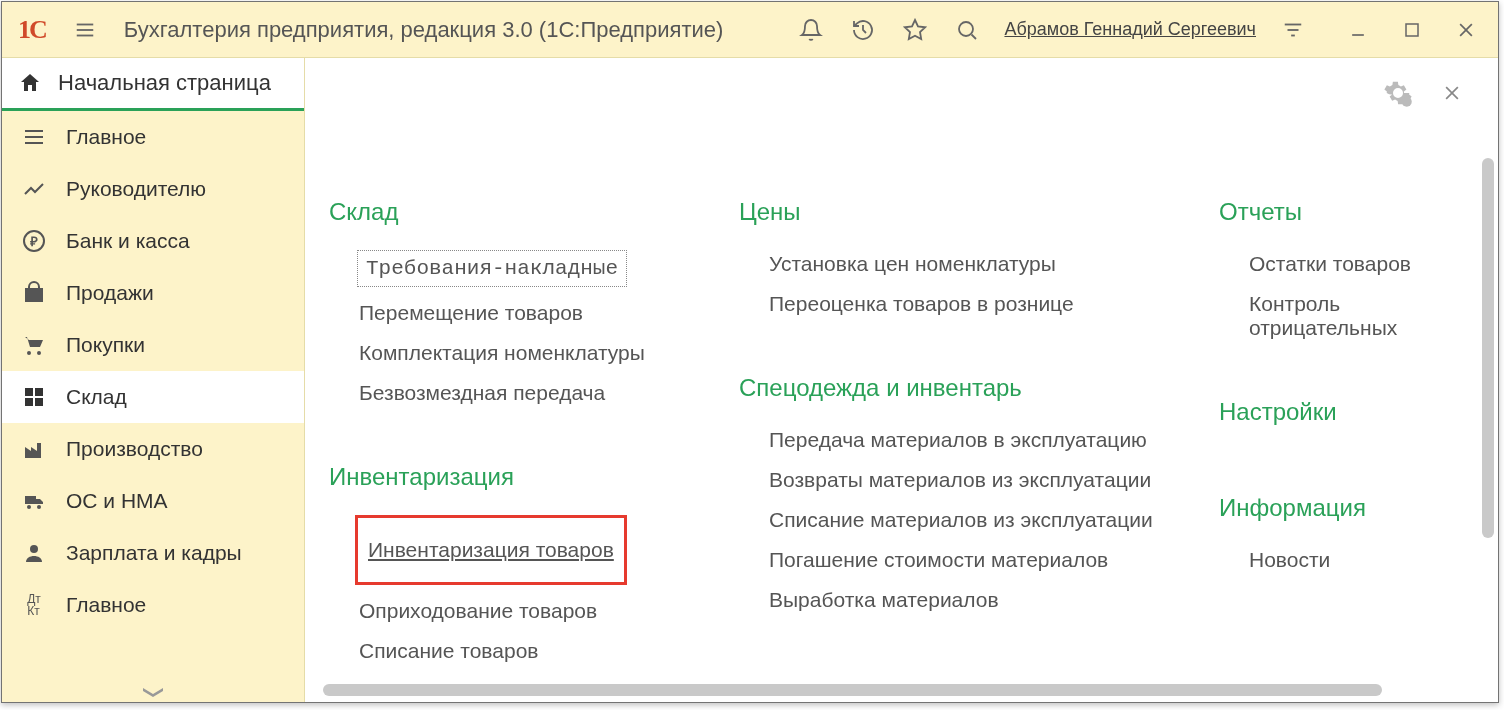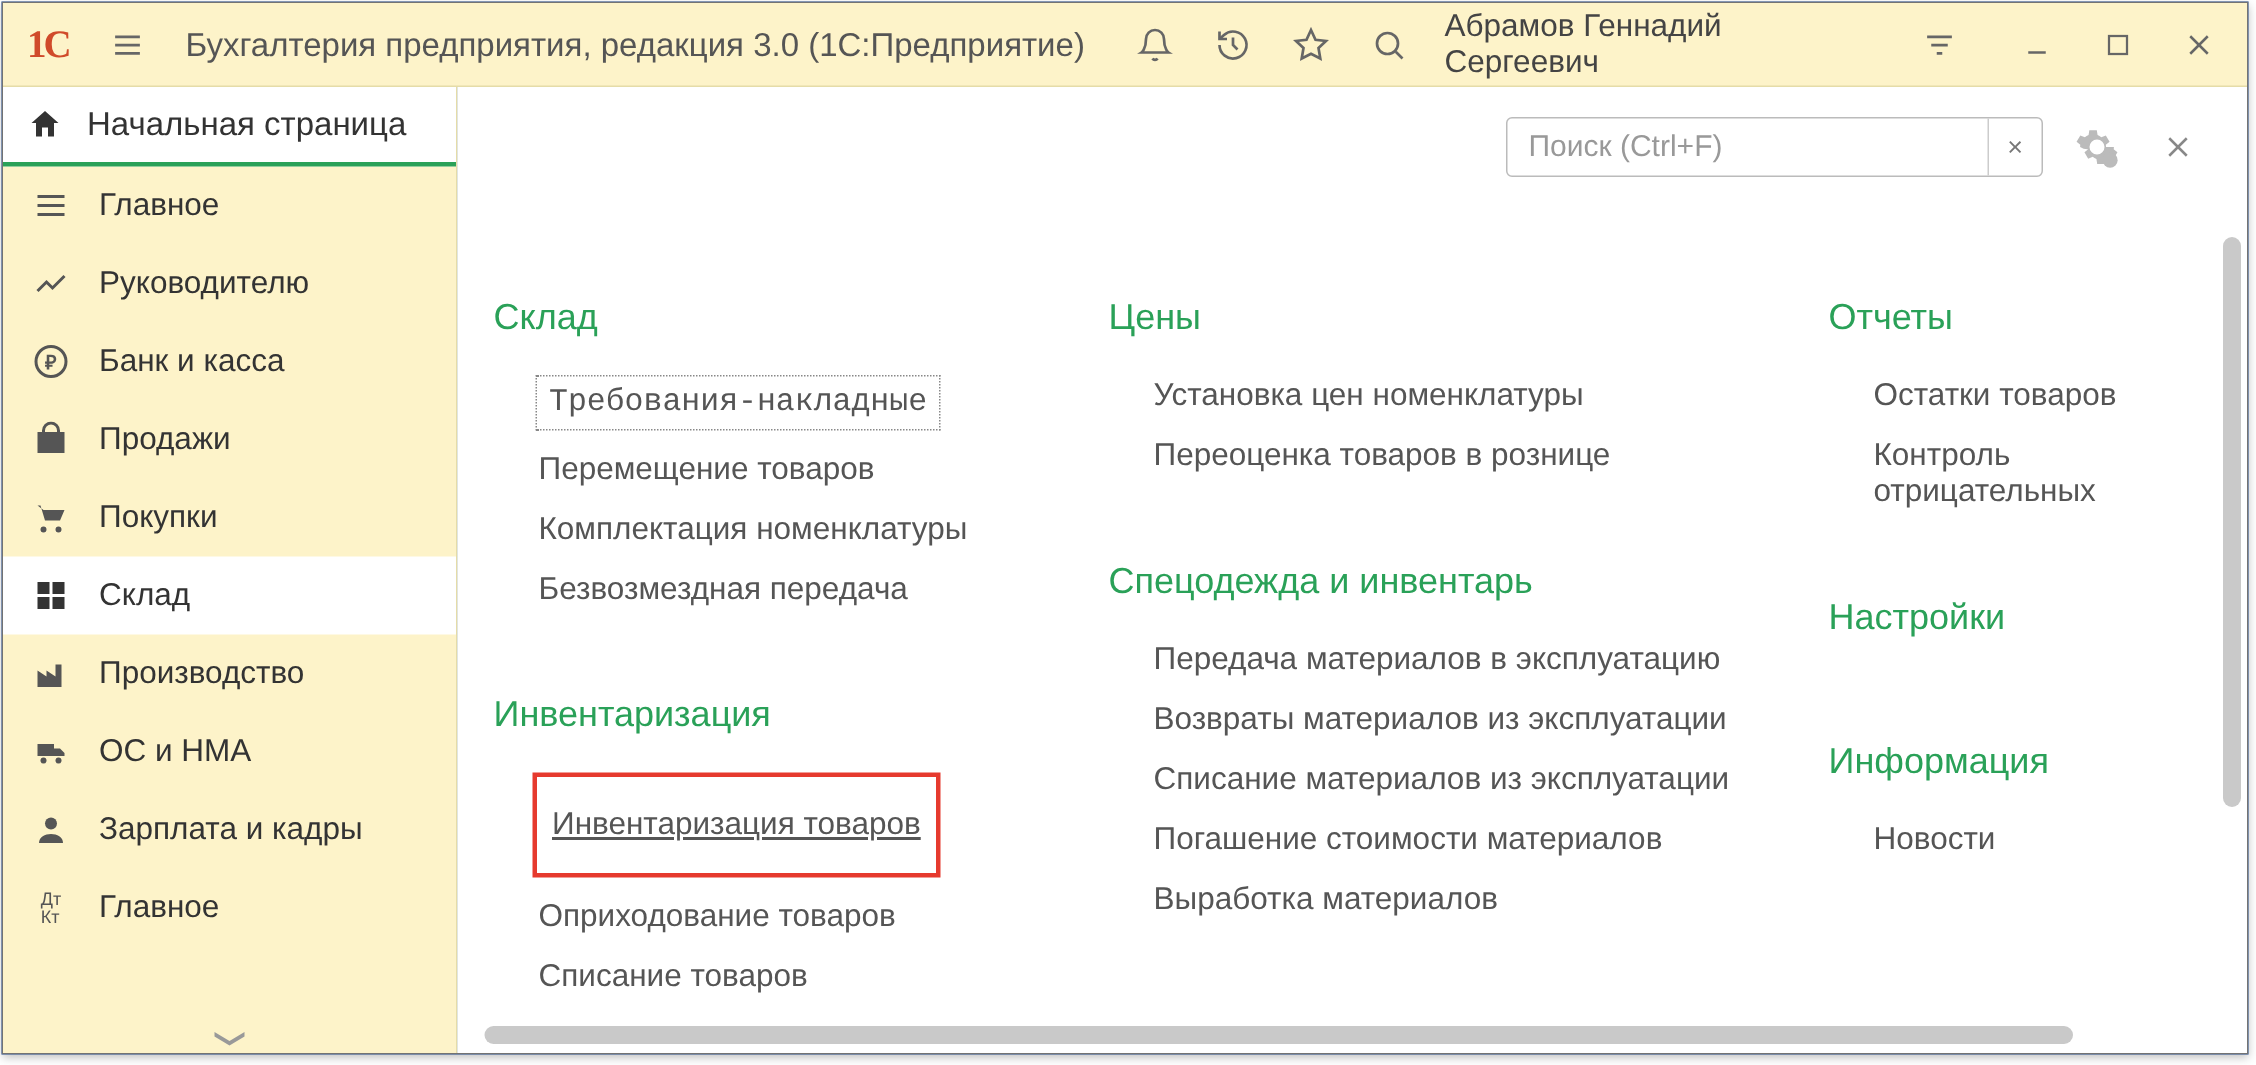--- a/index.html
+++ b/index.html
@@ -49,22 +49,23 @@
   border-radius: 4px;
 }
 .title-text {
   font-size: 22px;
   color: #555;
   flex: 0 0 auto;
   margin-left: 6px;
 }
 .titlebar-spacer { flex: 1; }
 .user-link {
-  font-size: 21px;
+  font-size: 18px;
   color: #444;
+  text-decoration: underline;
   cursor: pointer;
   margin: 0 4px;
 }
 .win-controls {
   display: flex;
   gap: 10px;
   margin-left: 10px;
 }
 .win-controls .icon-btn { width: 44px; }
 
@@ -420,24 +421,20 @@
         </div>
       <div class="sidebar-handle">
         <svg width="30" height="14" viewBox="0 0 30 14" fill="#999">
             <polygon points="5,4 15,10 25,4 25,7 15,13 5,7"></polygon>
           </svg>
       </div>
     </div>
 
     <div class="content">
       <div class="content-toolbar">
-        <div class="search-wrap">
-          <input class="search-input" placeholder="Поиск (Ctrl+F)" style="">
-          <span class="search-clear">×</span>
-        </div>
         <span class="gear-btn">
           <svg width="30" height="30" viewBox="0 0 24 24" fill="#bbb">
               <path d="M12 8a4 4 0 1 0 0 8 4 4 0 0 0 0-8zm9 4a7 7 0 0 1-.1 1.2l2 1.6-2 3.4-2.4-1a7 7 0 0 1-2 1.2l-.4 2.6h-4l-.4-2.6a7 7 0 0 1-2-1.2l-2.4 1-2-3.4 2-1.6A7 7 0 0 1 3 12a7 7 0 0 1 .1-1.2l-2-1.6 2-3.4 2.4 1a7 7 0 0 1 2-1.2L7.9 3h4l.4 2.6a7 7 0 0 1 2 1.2l2.4-1 2 3.4-2 1.6c.1.4.1.8.1 1.2z"></path>
               <circle cx="19" cy="19" r="4" fill="#bbb"></circle>
             </svg>
         </span>
         <span class="close-panel-btn">
           <svg width="20" height="20" viewBox="0 0 24 24" stroke="#888" stroke-width="2">
               <line x1="5" y1="5" x2="19" y2="19"></line>
               <line x1="19" y1="5" x2="5" y2="19"></line>

